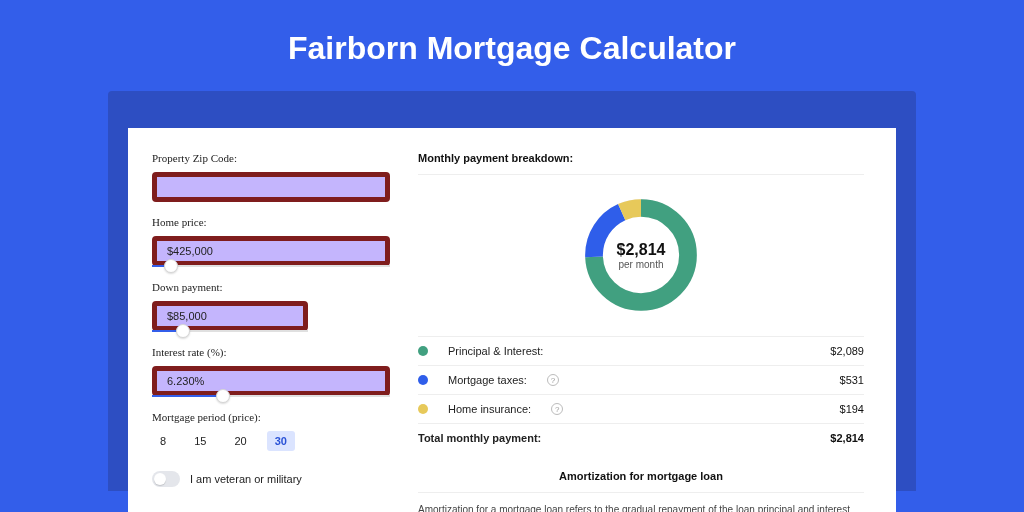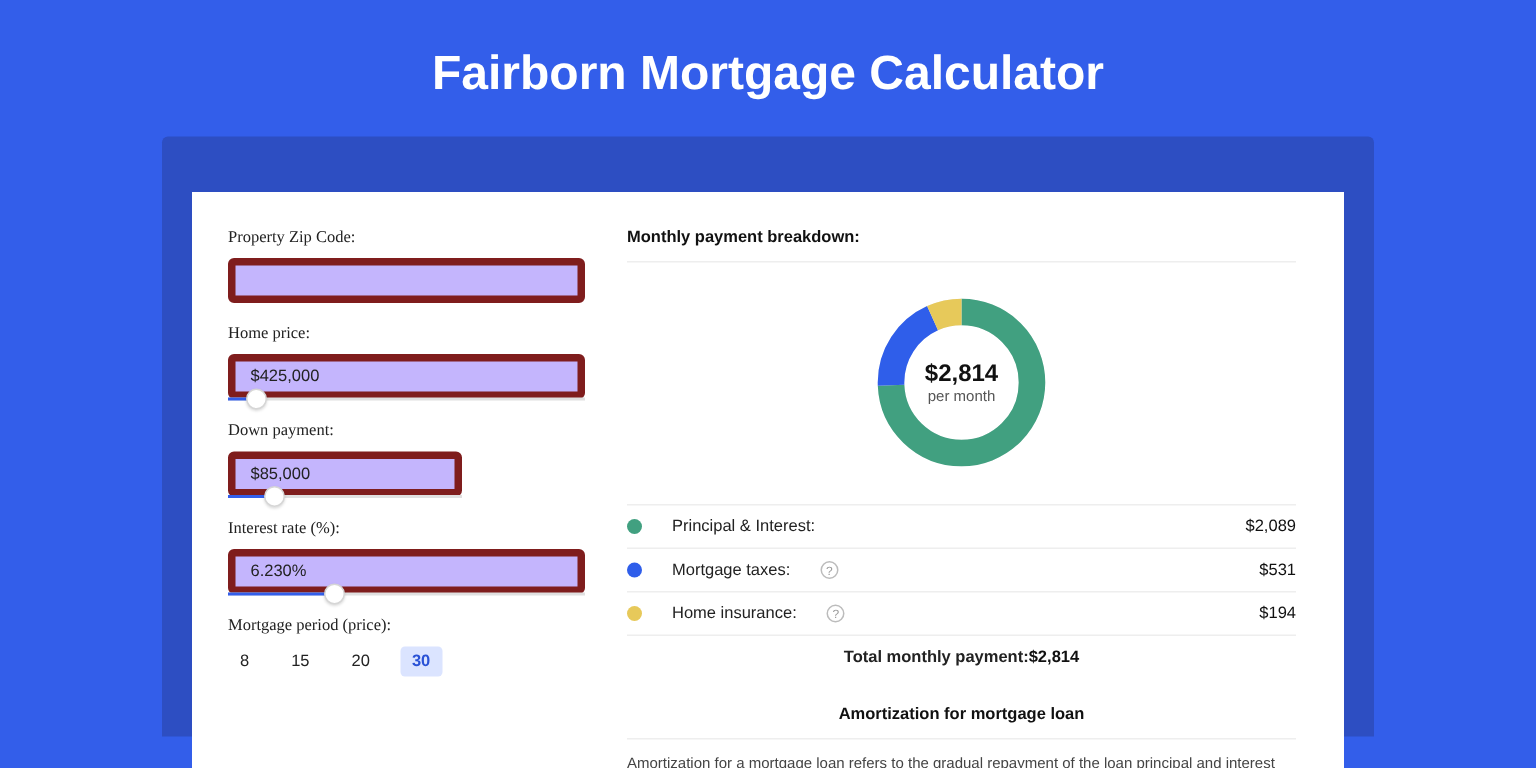--- a/index.html
+++ b/index.html
@@ -177,21 +177,21 @@
     border: 1px solid #bcbcbc;
     border-radius: 50%;
     font-size: 8px;
     color: #9a9a9a;
     display: inline-flex;
     align-items: center;
     justify-content: center;
     cursor: help;
   }
   .legend-val { color: #111; }
-  .total-row { font-weight: 700; border-top: 1px solid #eee; justify-content: center; }
+  .total-row { font-weight: 700; border-top: 1px solid #eee; }
 
   .amort {
     margin-top: 18px;
   }
   .amort-title {
     font-size: 11px;
     font-weight: 700;
     color: #111;
     padding-bottom: 10px;
     border-bottom: 1px solid #eee;
@@ -254,20 +254,26 @@
       <div class="field">
         <label class="label">Mortgage period (price):</label>
         <div class="period-row" id="period-row">
             <button class="period-btn">8</button>
             <button class="period-btn">15</button>
             <button class="period-btn">20</button>
             <button class="period-btn active">30</button>
           </div>
       </div>
 
+      <div class="toggle-row">
+        <div class="toggle">
+          <div class="toggle-knob"></div>
+        </div>
+        <span class="toggle-label">I am veteran or military</span>
+      </div>
 
     </div>
 
     <div class="right-col">
       <div class="section-title">Monthly payment breakdown:</div>
 
       <div class="donut-wrap">
         <div class="donut">
           <svg viewBox="0 0 42 42">
             <circle cx="21" cy="21" r="15.9155" fill="none" stroke="#eee" stroke-width="6"></circle>

